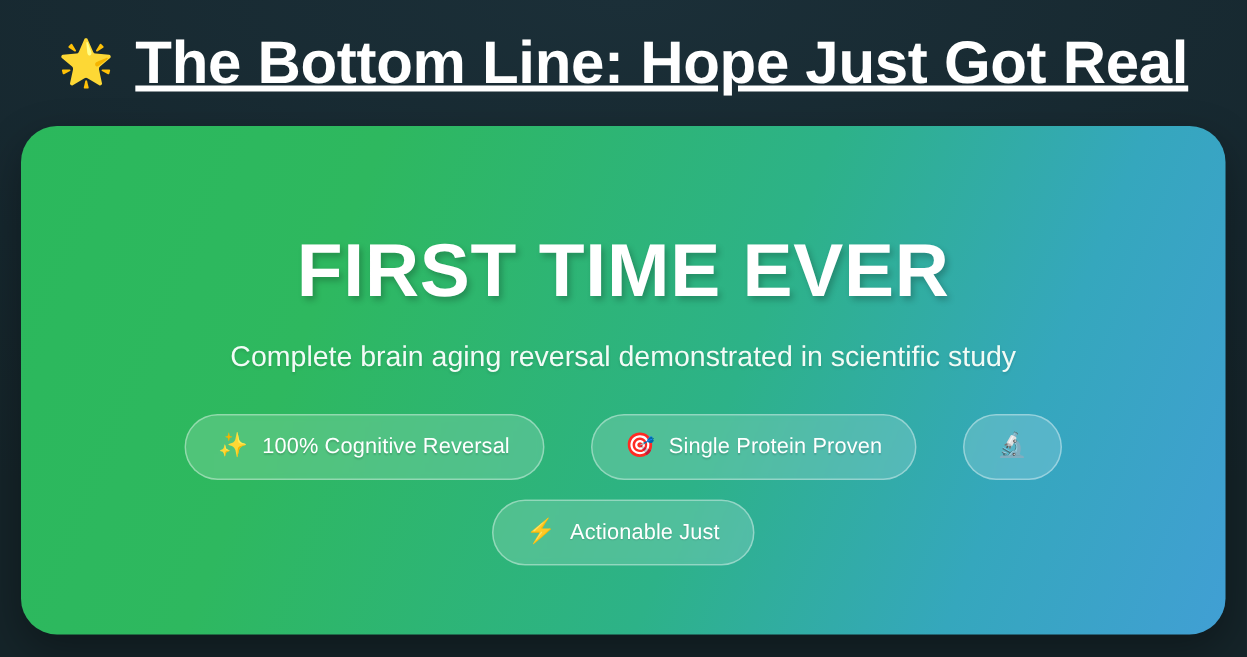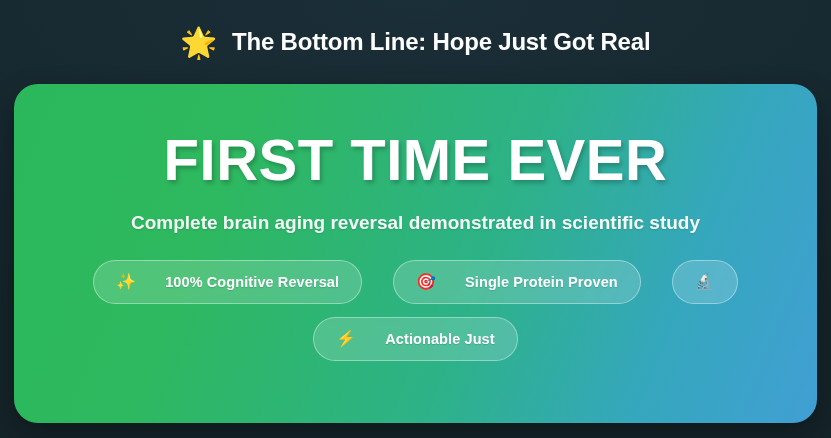--- a/index.html
+++ b/index.html
@@ -39,24 +39,25 @@
     box-sizing: border-box;
   }
   .header-icon {
     font-size: 30px;
     line-height: 1;
     display: inline-block;
     transform: translateY(1px);
   }
   .header-title {
     color: #ffffff;
-    font-size: 24px;
+    font-size: 40px;
     font-weight: bold;
     letter-spacing: -0.2px;
     white-space: nowrap;
+    text-decoration: underline;
   }
 
   
   .hero-card {
     position: absolute;
     left: 14px;
     top: 84px;
     width: 803px;
     height: 339px;
     border-radius: 24px;
@@ -68,35 +69,35 @@
         #419fd4 100%);
     box-shadow: 0 10px 28px rgba(0, 0, 0, 0.32);
     overflow: hidden;
     box-sizing: border-box;
     display: flex;
     flex-direction: column;
     align-items: center;
   }
 
   .hero-headline {
-    margin-top: 46px;
+    margin-top: 70px;
     color: #ffffff;
-    font-size: 58px;
+    font-size: 50px;
     font-weight: bold;
     letter-spacing: 0.5px;
     line-height: 1.05;
     text-shadow: 2px 3px 4px rgba(0, 0, 0, 0.22);
     text-align: center;
   }
 
   .hero-sub {
     margin-top: 21px;
     color: #f2fbf6;
     font-size: 19px;
-    font-weight: bold;
+    font-weight: normal;
     text-align: center;
     text-shadow: 0 1px 2px rgba(0, 0, 0, 0.12);
   }
 
   
   .pill-rows {
     margin-top: 26px;
     width: 100%;
     display: flex;
     flex-direction: column;
@@ -123,24 +124,23 @@
     backdrop-filter: blur(2px);
   }
   .pill-icon {
     font-size: 16px;
     line-height: 1;
     display: inline-block;
   }
   .pill-label {
     color: #ffffff;
     font-size: 14.5px;
-    font-weight: bold;
+    font-weight: normal;
     letter-spacing: 0.1px;
     text-shadow: 0 1px 1px rgba(0, 0, 0, 0.14);
-    margin-left: 20px;
   }
 </style>
 </head>
 <body>
 
 <div class="page">
 
   <div class="header">
     <span class="header-icon">🌟</span>
     <span class="header-title">The Bottom Line: Hope Just Got Real</span>

